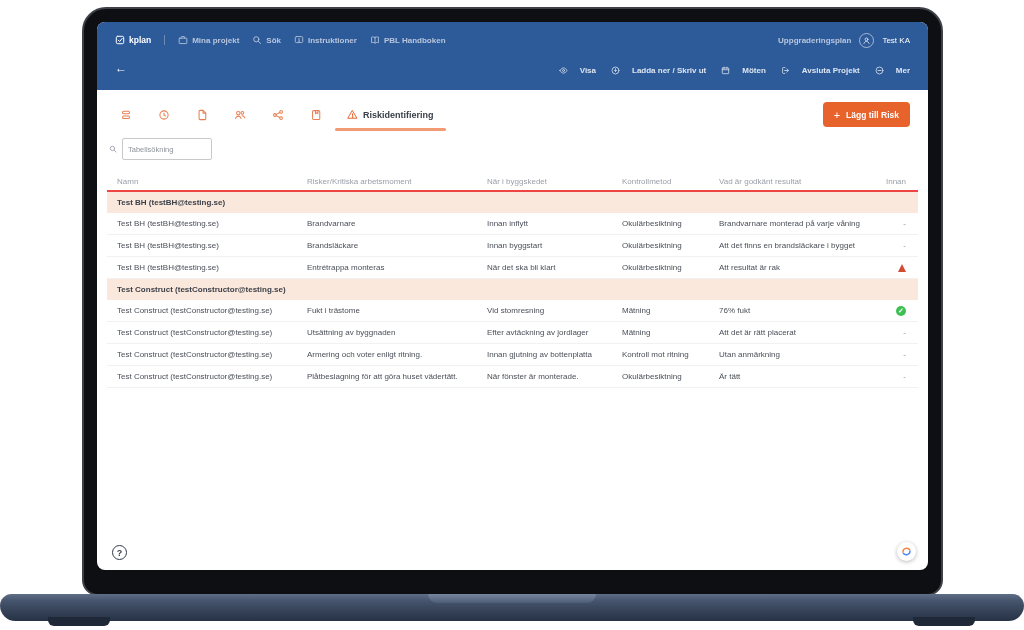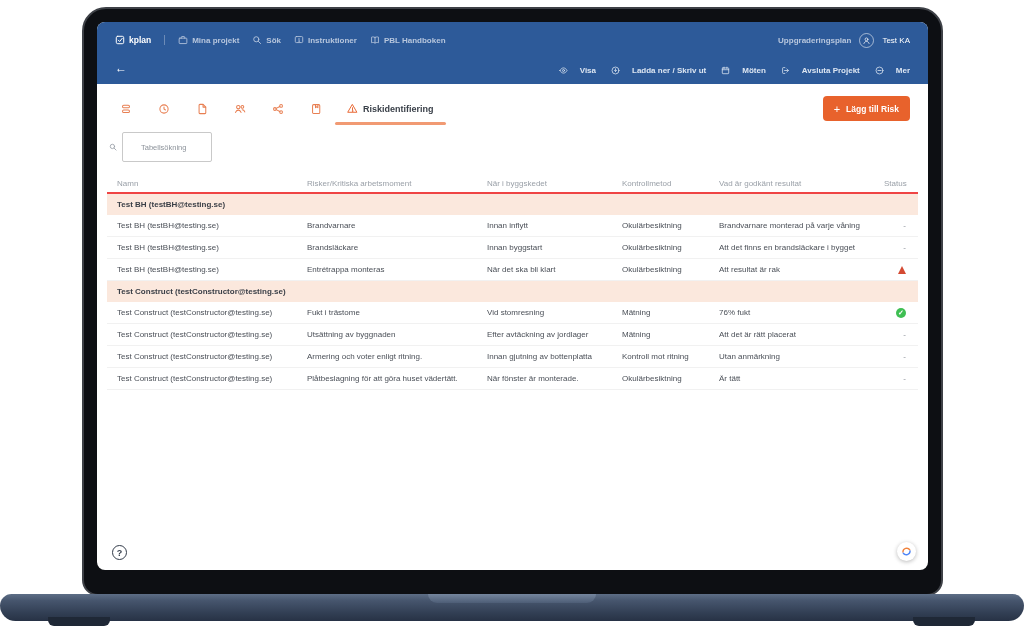--- a/index.html
+++ b/index.html
@@ -16,21 +16,21 @@
   .notch { position:absolute; left:50%; transform:translateX(-50%); top:0; width:168px; height:9px;
            background:linear-gradient(180deg,#75869e,#4d5d76); border-radius:0 0 9px 9px; }
   .foot { position:absolute; top:617px; width:62px; height:9px; background:#1f2836; border-radius:0 0 6px 6px; }
   .foot.l { left:48px; } .foot.r { left:913px; }
 
   
   .screen { position:absolute; left:13px; top:13px; right:13px; bottom:24px; background:#fff;
             border-radius:8px; overflow:hidden; display:flex; flex-direction:column; }
 
   
-  .app-header { background:#2d5a99; padding:10px 18px 9px; color:#fff; flex:0 0 auto; }
+  .app-header { background:#2d5a99; padding:10px 18px 15px; color:#fff; flex:0 0 auto; }
   .nav-row { display:flex; align-items:center; gap:13px; font-size:8px; height:16px; }
   .brand { display:flex; align-items:center; gap:4px; font-weight:700; color:#fff; font-size:8.5px; cursor:pointer; }
   .nav-sep { width:1px; height:10px; background:rgba(255,255,255,.3); }
   .nav-item { display:flex; align-items:center; gap:4px; color:#b7c6dd; font-weight:600; cursor:pointer; }
   .nav-right { margin-left:auto; display:flex; align-items:center; gap:8px; }
   .upgrade { color:#b7c6dd; font-weight:600; cursor:pointer; }
   .avatar { width:15px; height:15px; border-radius:50%; border:1px solid rgba(255,255,255,.55);
             display:flex; align-items:center; justify-content:center; }
   .user-name { color:#fff; font-weight:400; font-size:8px; }
   .title-row { display:flex; align-items:flex-start; margin-top:11px; }
@@ -57,22 +57,22 @@
   .tab-active .bar { position:absolute; left:0; right:0; bottom:0; height:3px; background:#f19a73; border-radius:2px; }
   .warn-ic { width:11px; height:11px; color:#e8622c; }
 
   .add-btn { position:absolute; right:8px; top:4px; background:#e8622c; color:#fff; border:none;
              font-family:inherit; font-size:8.5px; font-weight:700; padding:0 11px; height:25px;
              border-radius:4px; display:flex; align-items:center; gap:6px; cursor:pointer; }
   .add-btn .plus { font-size:11px; font-weight:400; line-height:10px; }
 
   .search-row { display:flex; align-items:center; gap:5px; margin-top:7px; padding-left:2px; }
   .search-ic { width:8px; height:8px; color:#9aa0a8; }
-  .search-input { width:90px; height:30px; border:1px solid #c9c9c9; border-radius:2px; font-family:inherit;
-                  font-size:7.5px; padding:0 18px; color:#555; outline:none; }
+  .search-input { width:90px; height:22px; border:1px solid #c9c9c9; border-radius:2px; font-family:inherit;
+                  font-size:7.5px; padding:0 5px; color:#555; outline:none; }
   .search-input::placeholder { color:#8d939b; }
 
   .table { margin-top:12px; }
   .trow { display:grid; grid-template-columns:190px 180px 135px 97px 1fr 44px; align-items:center; }
   .thead { height:20px; color:#9aa0a8; font-size:8px; border-bottom:2px solid #ef4444; }
   .thead .c, .drow .c { padding-left:10px; padding-right:6px; white-space:nowrap; overflow:hidden; }
   .thead .c:first-child, .drow .c:first-child { padding-left:10px; }
   .c.status { text-align:right; padding-right:12px; }
   .grow { height:21px; background:#fbe8dd; display:flex; align-items:center; padding-left:10px;
           font-size:8px; font-weight:700; color:#3a3f47; cursor:pointer; }
@@ -262,21 +262,21 @@
           <input class="search-input" type="text" placeholder="Tabellsökning" style="">
         </div>
 
         <div class="table">
           <div class="trow thead">
             <div class="c">Namn</div>
             <div class="c">Risker/Kritiska arbetsmoment</div>
             <div class="c">När i byggskedet</div>
             <div class="c">Kontrollmetod</div>
             <div class="c">Vad är godkänt resultat</div>
-            <div class="c status">Status</div>
+            <div class="c status">Innan</div>
           </div>
 
           <div class="grow">
             <span>Test BH (testBH@testing.se)</span>
           </div>
           <div class="trow drow">
             <div class="c">Test BH (testBH@testing.se)</div>
             <div class="c">Brandvarnare</div>
             <div class="c">Innan inflytt</div>
             <div class="c">Okulärbesiktning</div>

